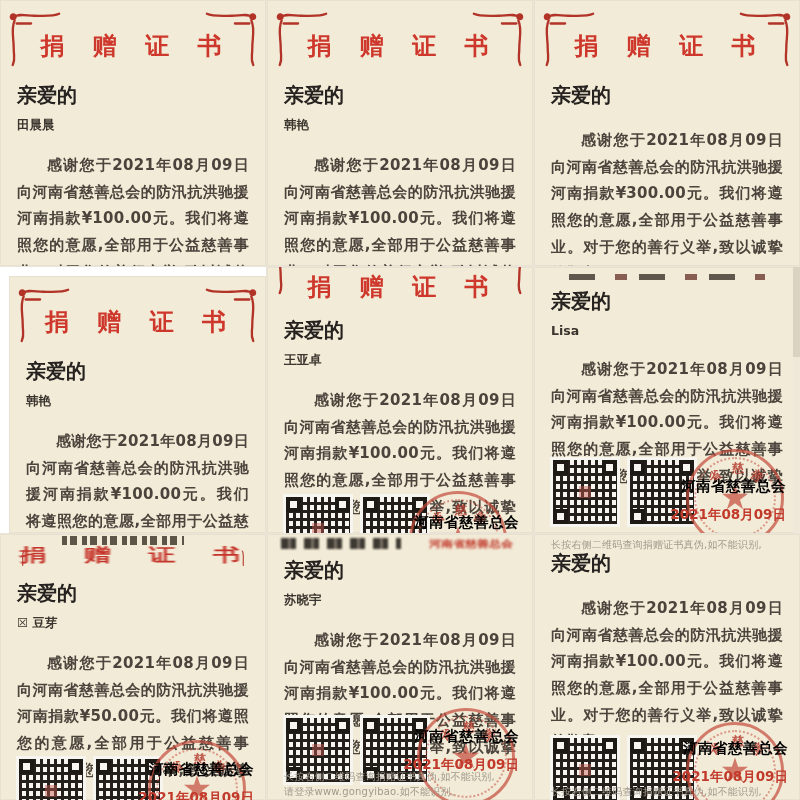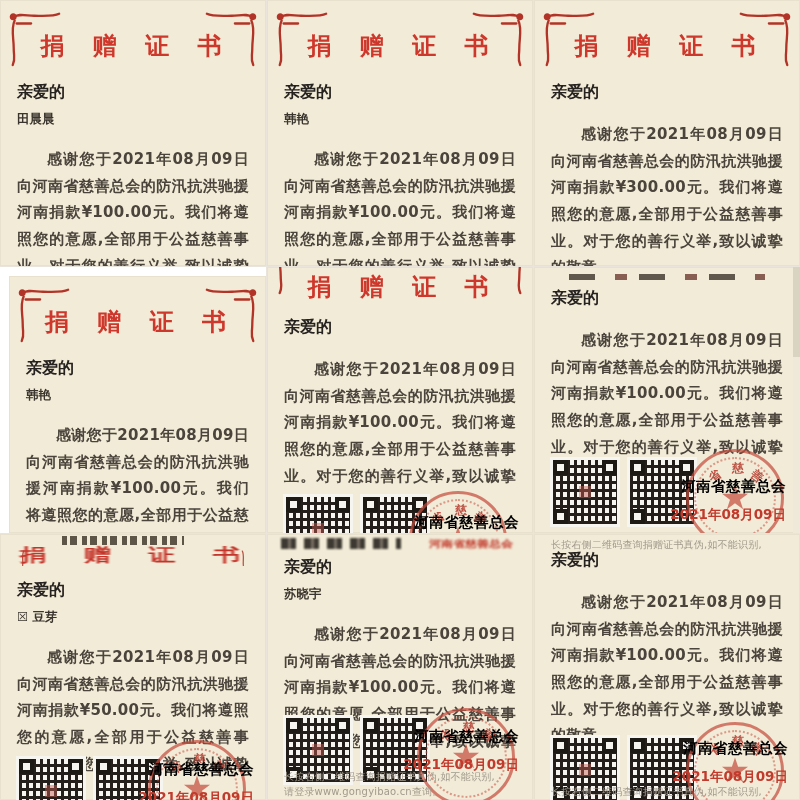--- a/index.html
+++ b/index.html
@@ -16,21 +16,21 @@
   .orn{position:absolute;top:5px;width:58px;height:64px;}
   .orn.left{left:5px}.orn.right{right:5px;transform:scaleX(-1);}
   .c5 .orn{top:-34px;}
   .c7 .orn{top:16px;height:34px;opacity:.85;}
 
   .title{margin-top:30px;text-align:center;font-size:24px;font-weight:bold;
     color:#ce372b;letter-spacing:4px;word-spacing:12px;}
   .c5 .title{margin-top:4px;}
 
   .content{padding:0 17px;}
-  .salut{margin-top:20px;font-size:16px;font-weight:bold;color:#262220;}
+  .salut{margin-top:20px;font-size:20px;font-weight:bold;color:#262220;}
   .c5 .salut{margin-top:14px;}
   .c6 .salut{margin-top:8px;}
   .c7 .salut{margin-top:4px;}
   .c8 .salut{margin-top:6px;}
   .c9 .salut{margin-top:16px;}
   .name{margin-top:8px;font-size:12.5px;font-weight:600;color:#3a352e;}
   .body{margin-top:18px;font-size:15px;font-weight:600;color:#4a443c;
     line-height:1.78;text-indent:2em;text-align:justify;letter-spacing:.3px;}
 
   
@@ -223,20 +223,21 @@
         </svg>
       <svg class="orn right" viewBox="0 0 60 66">
           <g fill="none" stroke="#b23327" stroke-width="2.4" stroke-linecap="round">
             <path d="M8 13 C14 8,22 11,30 11 S50 12,56 9"></path>
             <path d="M10 16 C6 24,9 34,9 44 S11 56,8 62"></path>
           </g>
         </svg>
       <div class="title">捐 赠 证 书</div>
       <div class="content">
         <div class="salut">亲爱的</div>
+        <div class="name">王亚卓</div>
         <div class="body">感谢您于2021年08月09日向河南省慈善总会的防汛抗洪驰援河南捐款¥100.00元。我们将遵照您的意愿,全部用于公益慈善事业。对于您的善行义举,致以诚挚的敬意。</div>
       </div>
       <div class="qr-row">
         <div class="qr logo">
             <div class="pat"></div>
             <i class="f f1"></i>
             <i class="f f2"></i>
           </div>
         <div class="qr">
             <div class="pat"></div>
@@ -254,20 +255,21 @@
         <div class="org">河南省慈善总会</div>
       </div>
     </div>
   </div>
 
   <div class="cell c6">
     <div class="paper">
       <div class="dash-strip"></div>
       <div class="content">
         <div class="salut">亲爱的</div>
+        <div class="name">Lisa</div>
         <div class="body">感谢您于2021年08月09日向河南省慈善总会的防汛抗洪驰援河南捐款¥100.00元。我们将遵照您的意愿,全部用于公益慈善事业。对于您的善行义举,致以诚挚的敬意。</div>
       </div>
       <div class="qr-row">
         <div class="qr logo">
             <div class="pat"></div>
             <i class="f f1"></i>
             <i class="f f2"></i>
             <i class="f f3"></i>
           </div>
         <div class="qr">
@@ -367,21 +369,21 @@
         <span class="sc sc2">慈</span>
         <span class="sc sc3">善</span>
         <span class="star">★</span>
       </div>
       <div class="stamp">
         <div class="org">河南省慈善总会</div>
         <div class="date">2021年08月09日</div>
       </div>
       <div class="fnote fnote-bottom">
         <div>长按右侧二维码查询捐赠证书真伪,如不能识别,</div>
-        <div>请登录www.gongyibao.cn查询。</div>
+        <div>请登录www.gongyibao.如不能识别。</div>
       </div>
     </div>
   </div>
 
   <div class="cell c9">
     <div class="paper">
       <div class="fnote fnote-top">长按右侧二维码查询捐赠证书真伪,如不能识别,</div>
       <div class="content">
         <div class="salut">亲爱的</div>
         <div class="body">感谢您于2021年08月09日向河南省慈善总会的防汛抗洪驰援河南捐款¥100.00元。我们将遵照您的意愿,全部用于公益慈善事业。对于您的善行义举,致以诚挚的敬意。</div>

